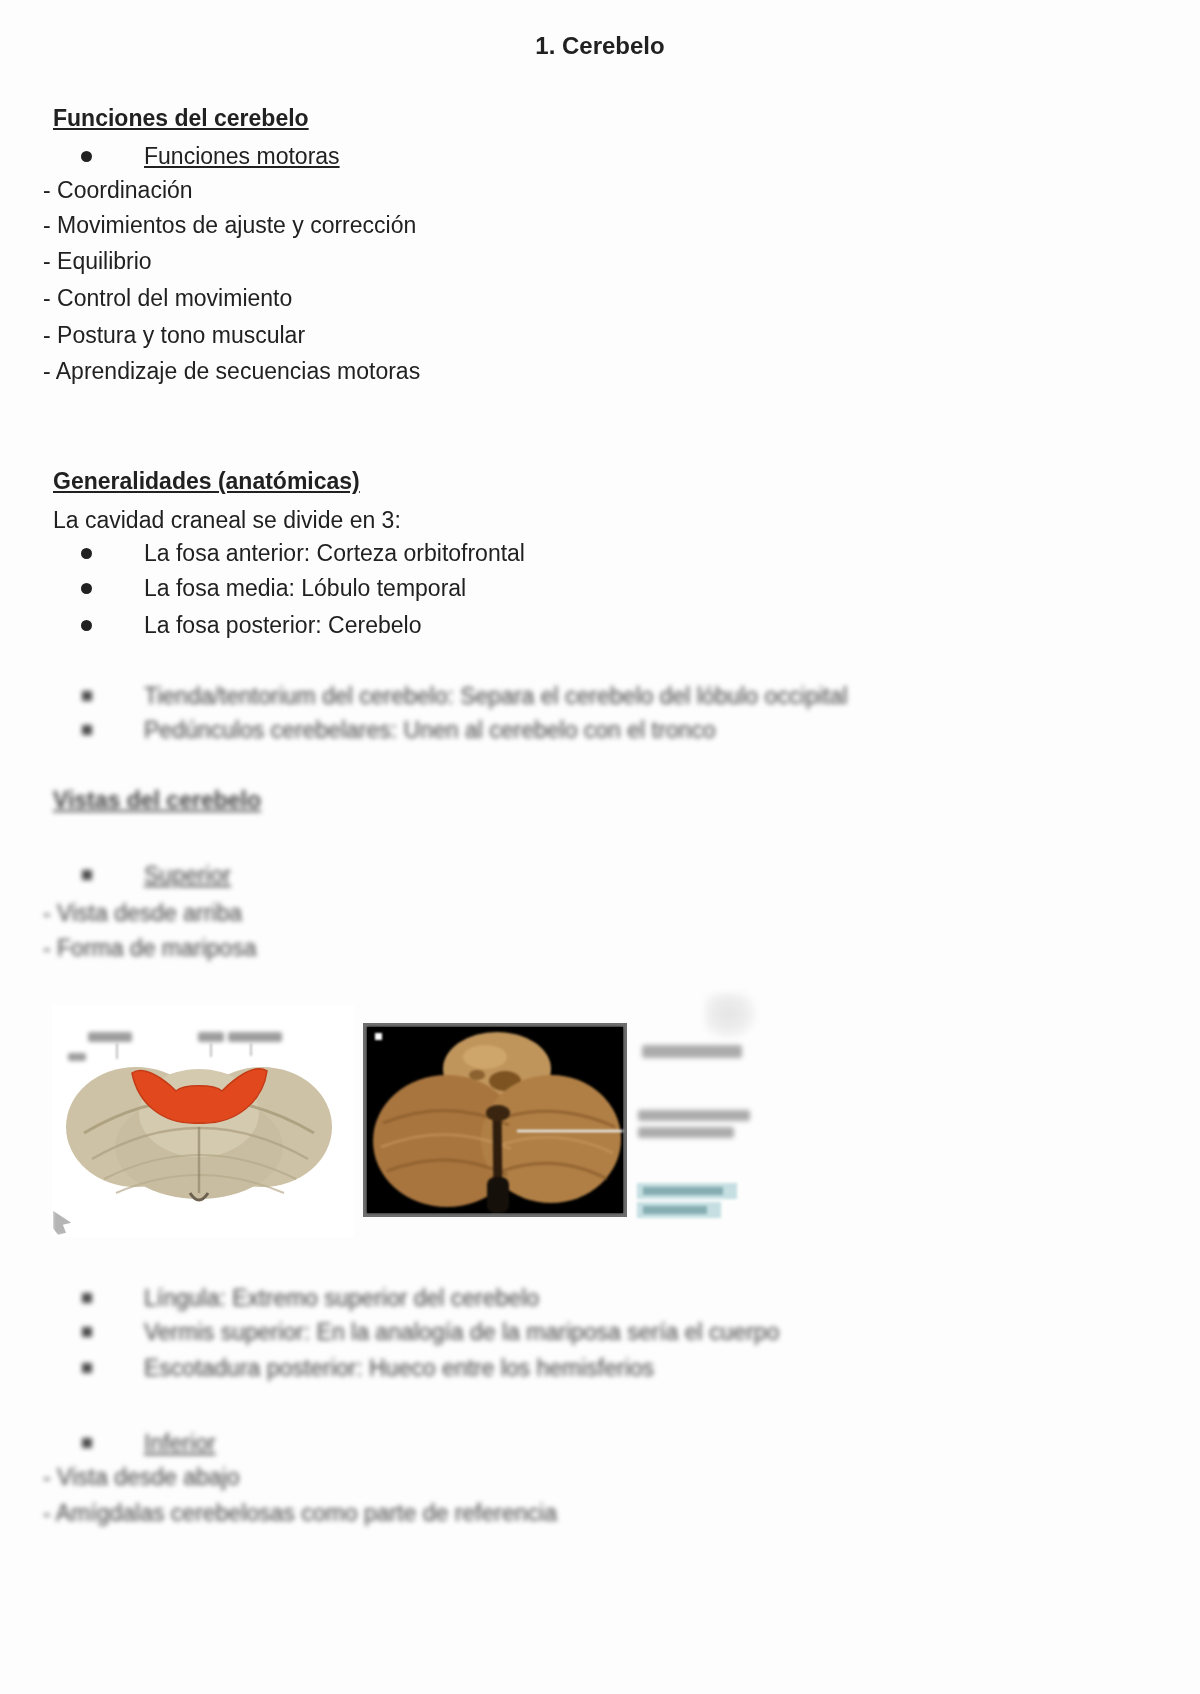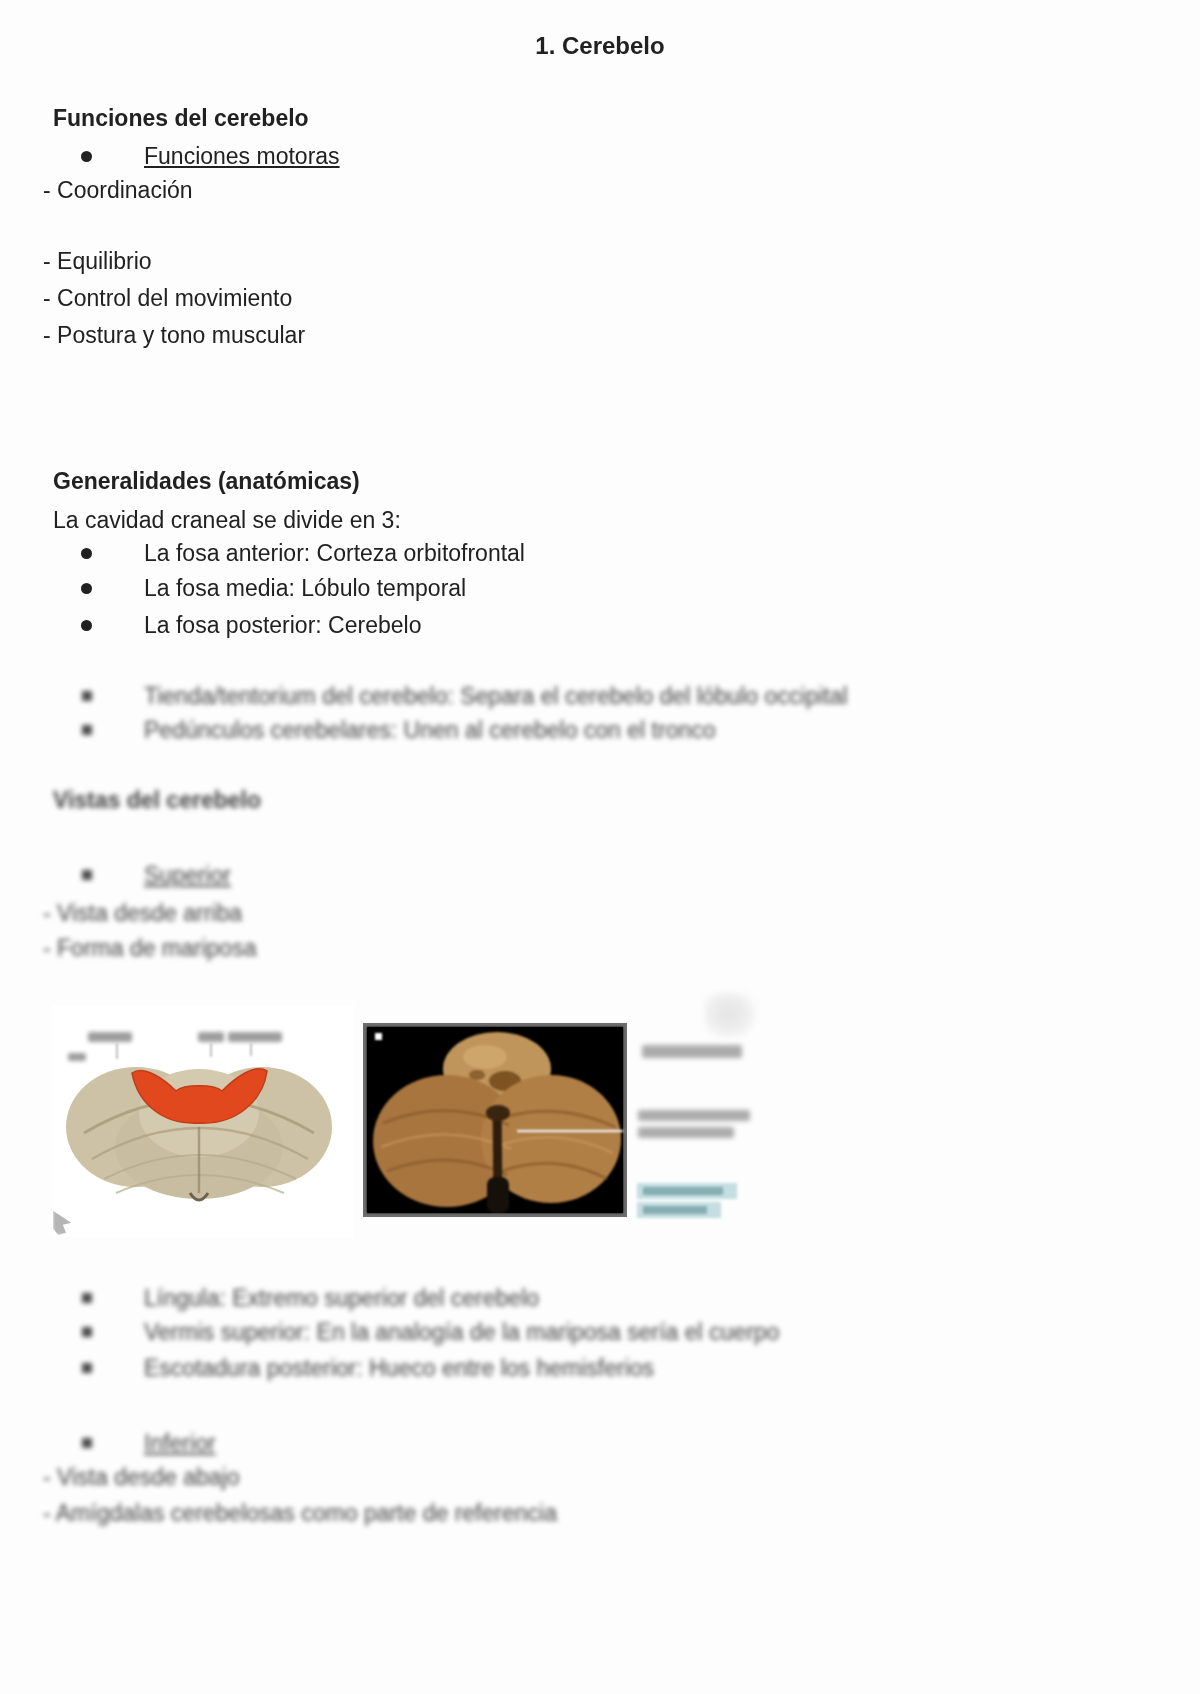--- a/index.html
+++ b/index.html
@@ -3,21 +3,21 @@
 <meta charset="utf-8">
 <style>
   html,body{margin:0;padding:0;}
   body{background:#ffffff;}
   .page{
     position:relative;width:1200px;height:1694px;background:#fdfdfd;overflow:hidden;
     font-family:"Liberation Sans","DejaVu Sans",sans-serif;color:var(--text,#212121);
   }
   .line{position:absolute;left:53px;height:27px;font-size:23px;line-height:26px;white-space:nowrap;}
   .title{left:0;width:1200px;text-align:center;font-size:24px;font-weight:600;}
-  .heading{font-weight:700;}
+  .heading{font-weight:700;text-decoration:underline;}
   .ul{text-decoration:underline;}
   .dash{left:43px;}
   .bullet{left:0;width:1200px;}
   .dot{position:absolute;left:81px;top:8px;width:11px;height:11px;border-radius:50%;background:var(--text,#212121);}
   .sqdot{position:absolute;left:82px;top:8px;width:10px;height:10px;background:#4a4a4a;}
   .btxt{position:absolute;left:144px;top:0;}
   .blur{filter:blur(2.6px);color:#3f3f3f;}
   .blur .dot,.blur .sqdot{background:#4a4a4a;}
 
   
@@ -52,23 +52,25 @@
   <div class="line title" style="top:33px">1. Cerebelo</div>
 
   <div class="line heading" style="top:105px">Funciones del cerebelo</div>
 
   <div class="line bullet" style="top:143px">
     <span class="dot"></span>
     <span class="btxt ul">Funciones motoras</span>
   </div>
 
   <div class="line dash" style="top:177px">- Coordinación</div>
+  <div class="line dash" style="top:212px">- Movimientos de ajuste y corrección</div>
   <div class="line dash" style="top:248px">- Equilibrio</div>
   <div class="line dash" style="top:285px">- Control del movimiento</div>
   <div class="line dash" style="top:322px">- Postura y tono muscular</div>
+  <div class="line dash" style="top:358px">- Aprendizaje de secuencias motoras</div>
 
 
   <div class="line heading" style="top:468px">Generalidades (anatómicas)</div>
   <div class="line" style="top:507px">La cavidad craneal se divide en 3:</div>
 
   <div class="line bullet" style="top:575px">
     <span class="dot"></span>
     <span class="btxt">La fosa media: Lóbulo temporal</span>
   </div>
   <div class="line bullet" style="top:540px">

